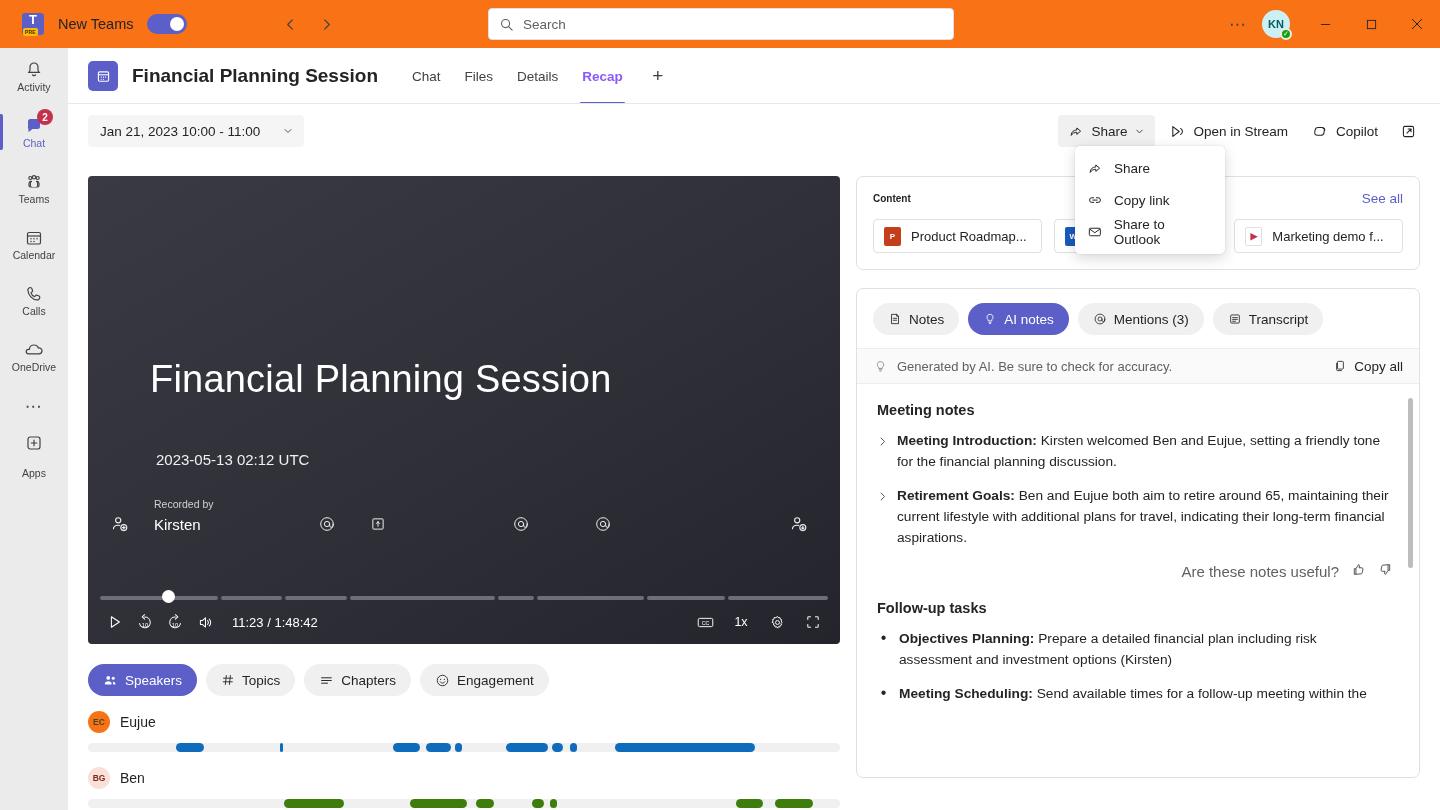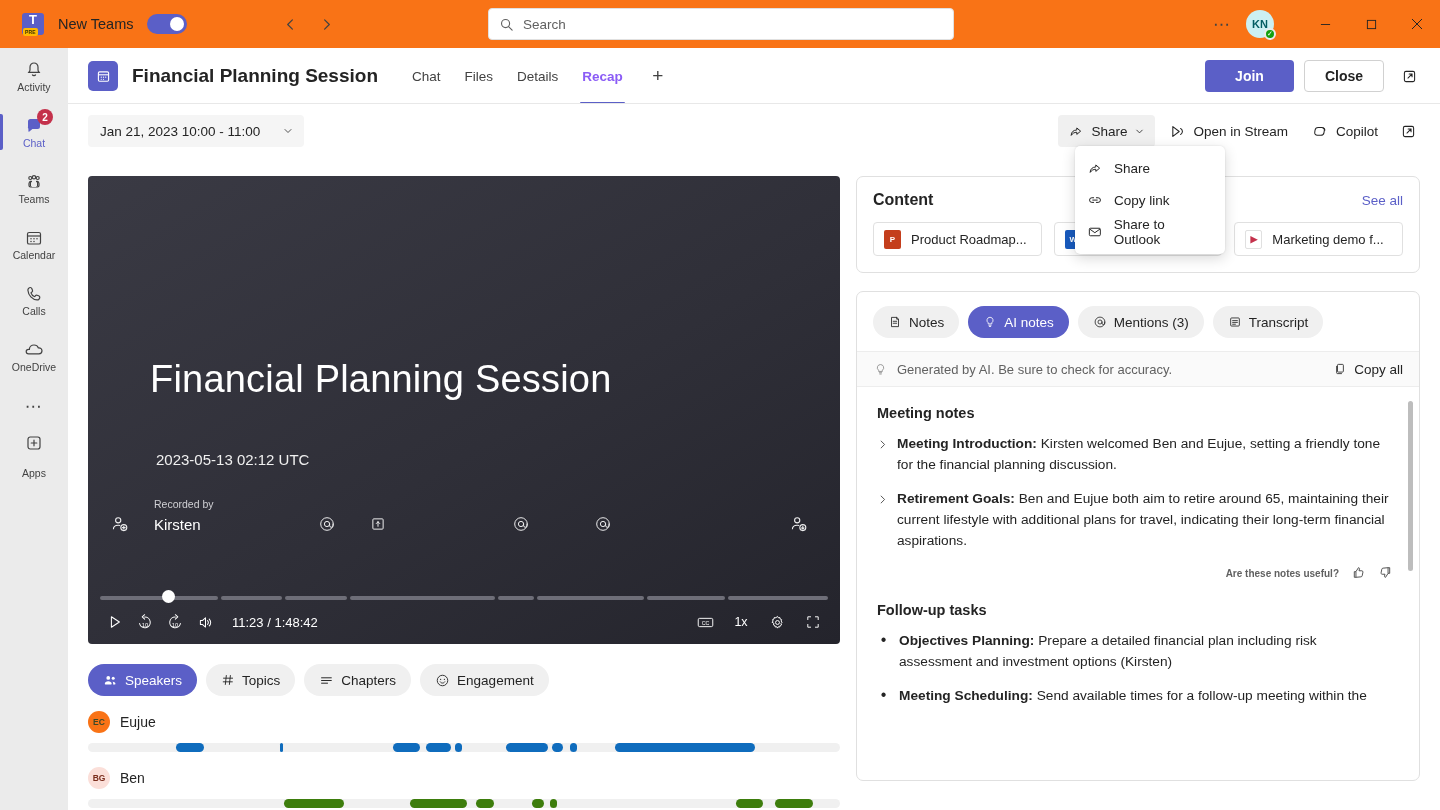--- a/index.html
+++ b/index.html
@@ -54,21 +54,21 @@
   .search .ph { margin-left: 9px; font-size: 13.5px; color: #616161; }
   .tb-right {
     position: absolute; right: 0; top: 0; height: 48px;
     display: flex; align-items: center;
   }
   .tb-dots {
     width: 32px; height: 32px; display: flex; align-items: center;
     justify-content: center; color: #424242; font-size: 17px; cursor: pointer;
     letter-spacing: 1px;
   }
-  .avatar-wrap { position: relative; margin: 0 28px 0 8px; cursor: pointer; }
+  .avatar-wrap { position: relative; margin: 0 12px 0 8px; cursor: pointer; }
   .avatar {
     width: 28px; height: 28px; border-radius: 50%; background: #ccf0f3;
     color: #035c62; font-size: 11px; font-weight: 600;
     display: flex; align-items: center; justify-content: center;
   }
   .presence {
     position: absolute; right: -2px; bottom: -2px; width: 12px; height: 12px;
     border-radius: 50%; background: #13a10e; border: 2px solid #ebebeb;
     display: flex; align-items: center; justify-content: center;
     color: #fff; font-size: 7px;
@@ -264,21 +264,21 @@
   }
   .sp-seg { position: absolute; top: 0; height: 9px; border-radius: 5px; }
 
   
   .rpanel { position: absolute; left: 788px; top: 128px; width: 564px; }
   .card {
     border: 1px solid #e0e0e0; border-radius: 7px; background: #fff;
   }
   .content-card { padding: 14px 16px 16px; }
   .cc-head { display: flex; align-items: center; }
-  .cc-title { font-size: 16px; font-weight: 700; }
+  .cc-title { font-size: 10px; font-weight: 700; }
   .cc-seeall {
     margin-left: auto; font-size: 13.5px; color: #5b5fc7; cursor: pointer;
   }
   .cc-files { display: flex; gap: 12px; margin-top: 13px; }
   .file-chip {
     flex: 1; display: flex; align-items: center; gap: 10px; height: 34px;
     border: 1px solid #e0e0e0; border-radius: 4px; padding: 0 10px;
     font-size: 13px; cursor: pointer; overflow: hidden; white-space: nowrap;
   }
   .fileicon {
@@ -305,21 +305,21 @@
   .nc-item { display: flex; gap: 9px; margin-bottom: 13px; }
   .chev { color: #424242; flex: none; margin-top: 3px; cursor: pointer; }
   .bul {
     flex: none; width: 13px; text-align: center; margin-top: 1px;
     font-size: 16px; line-height: 17px; color: #242424;
   }
   .nc-text { font-size: 13.7px; line-height: 21px; color: #242424; }
   .nc-text b { font-weight: 700; }
   .nc-feedback {
     display: flex; align-items: center; justify-content: flex-end; gap: 12px;
-    font-size: 10px; color: #616161; margin: 14px 0 20px; font-weight: bold;
+    font-size: 15px; color: #616161; margin: 14px 0 20px;
   }
   .fb { cursor: pointer; color: #424242; }
   .nc-scroll {
     position: absolute; right: 6px; top: 14px; width: 5px; height: 170px;
     background: #bdbdbd; border-radius: 3px;
   }
   .fade {
     position: absolute; left: 1px; right: 1px; bottom: 1px; height: 26px;
     background: linear-gradient(rgba(255,255,255,0), #fff 72%);
     border-radius: 0 0 7px 7px; pointer-events: none;
@@ -465,30 +465,20 @@
           <circle cx="10" cy="13.2" r=".7" fill="#fff" stroke="none"></circle>
         </svg>
       </div>
       <div class="mh-title">Financial Planning Session</div>
       <div class="mh-tabs">
         <div class="mh-tab">Chat</div>
         <div class="mh-tab">Files</div>
         <div class="mh-tab">Details</div>
         <div class="mh-tab active">Recap</div>
         <div class="mh-plus">+</div>
-      </div>
-      <div class="mh-right">
-        <button class="btn-join">Join</button>
-        <button class="btn-close">Close</button>
-        <div class="popbtn">
-          <svg width="17" height="17" viewBox="0 0 20 20" fill="none" stroke="currentColor" stroke-width="1.25">
-            <rect x="4" y="4" width="12" height="12" rx="1.8"></rect>
-            <path d="M8.2 11.8L13 7M13 7H9.6M13 7v3.4" stroke-linecap="round" stroke-linejoin="round"></path>
-          </svg>
-        </div>
       </div>
     </div>
 
     <div class="toolrow">
       <div class="datepick">
         <span>Jan 21, 2023 10:00 - 11:00</span>
         <svg width="12" height="12" viewBox="0 0 16 16" fill="none" stroke="#424242" stroke-width="1.2">
           <path d="M4 6l4 4 4-4" stroke-linecap="round" stroke-linejoin="round"></path>
         </svg>
       </div>

